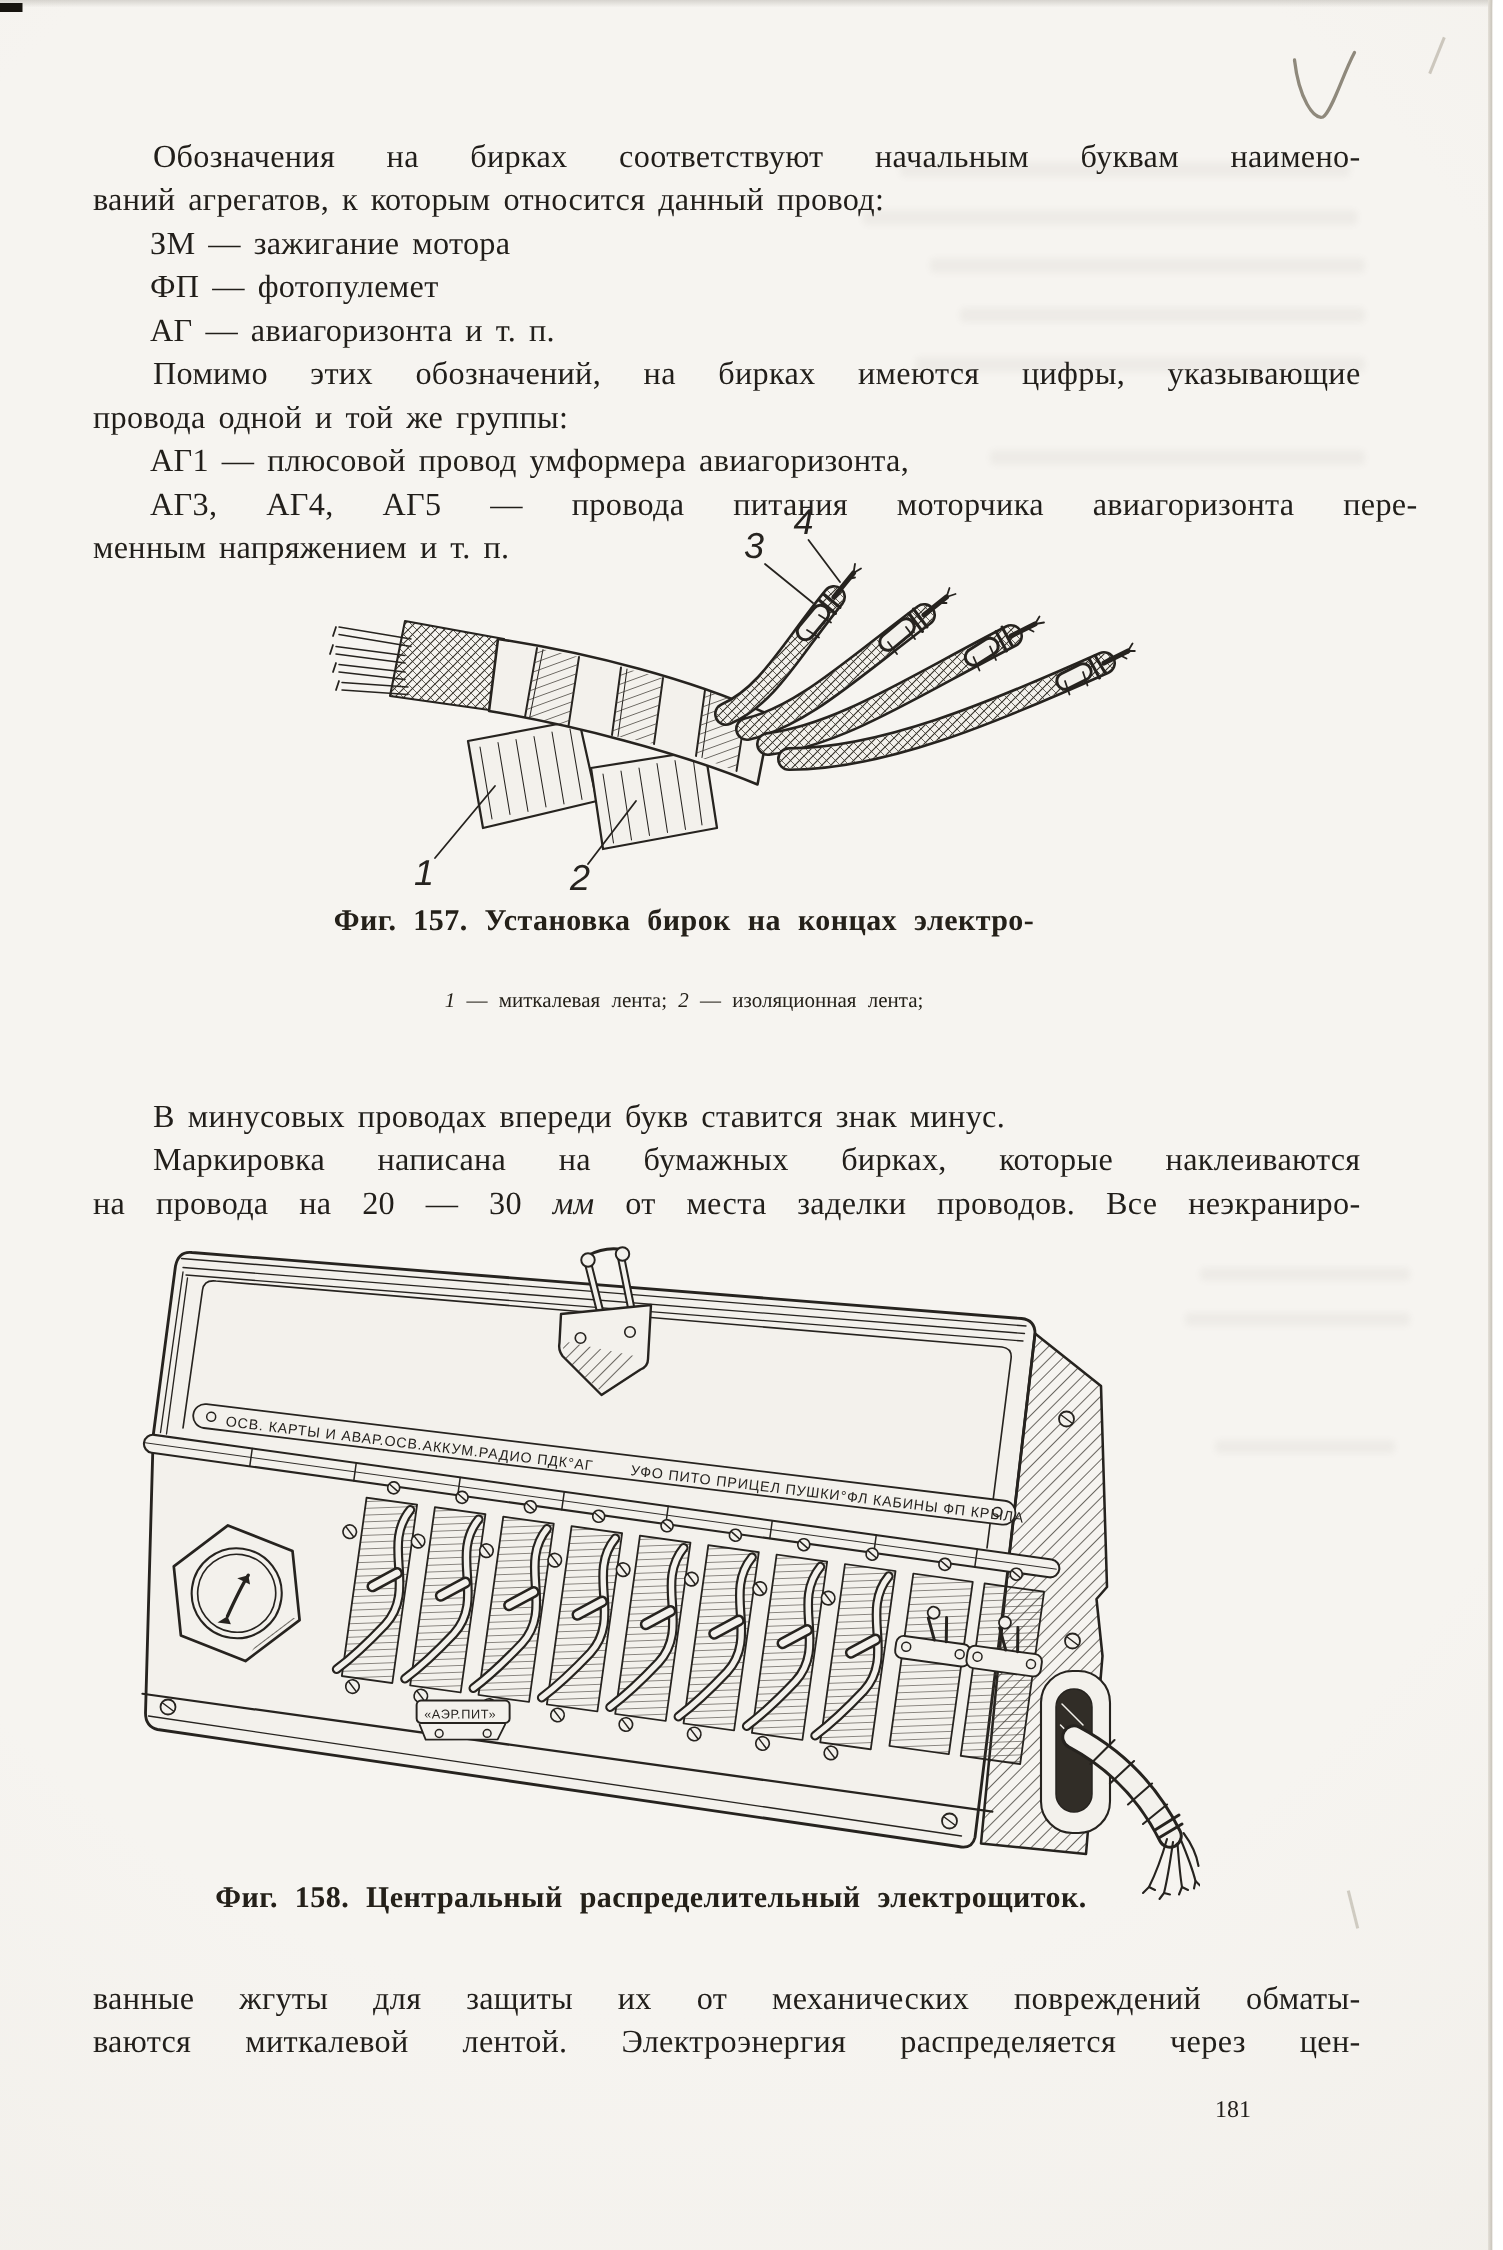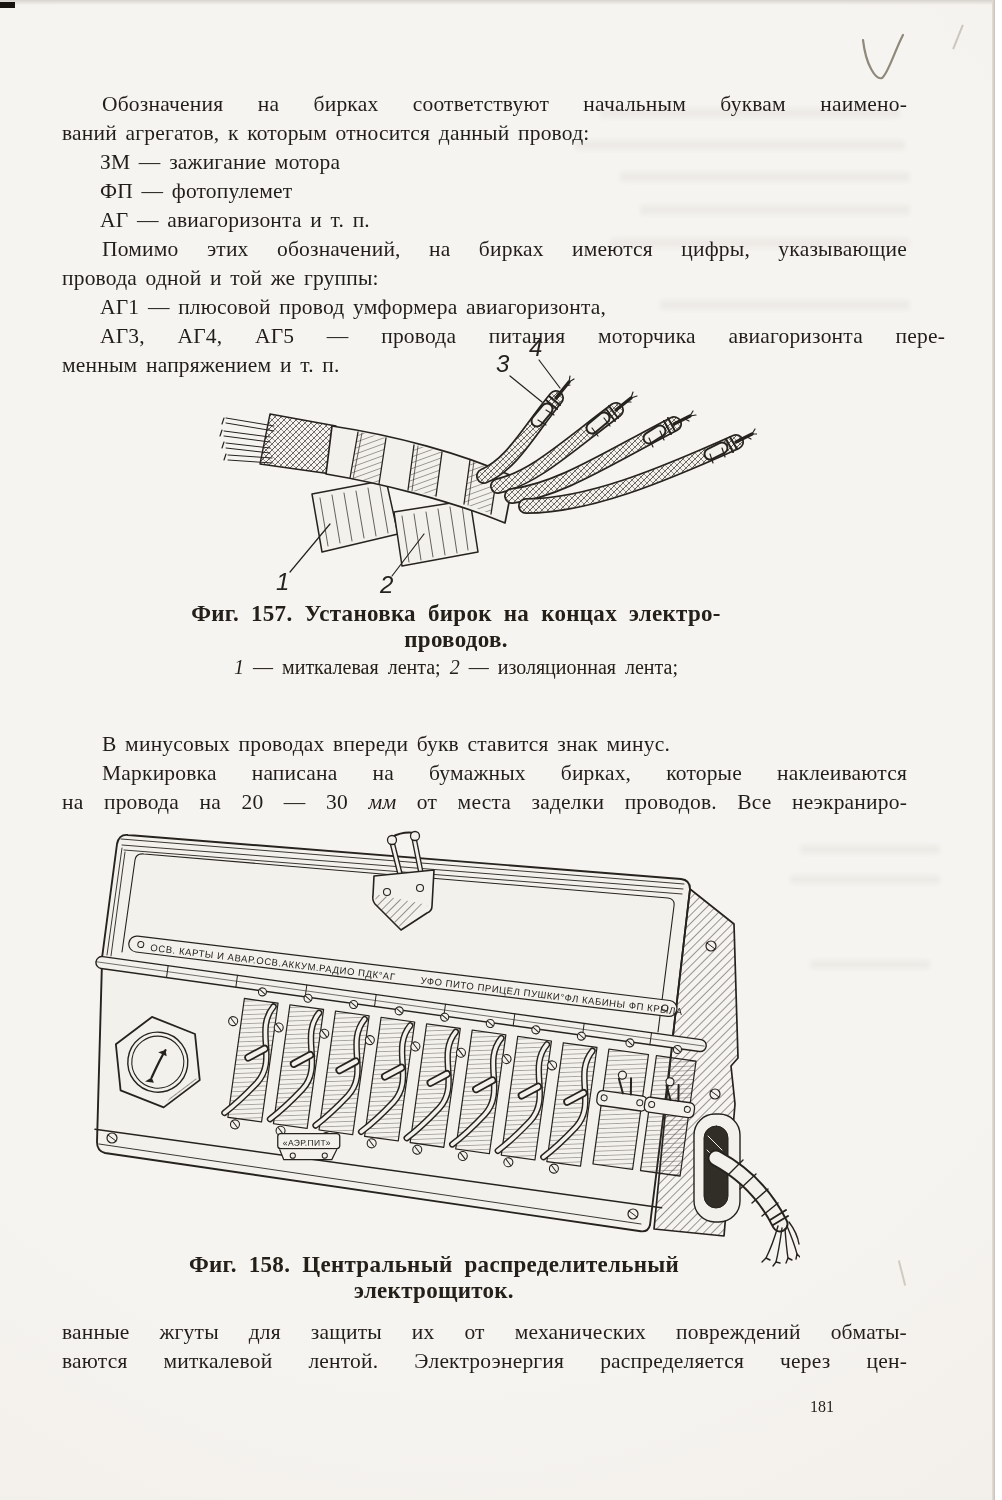--- a/index.html
+++ b/index.html
@@ -12,23 +12,23 @@
     background:linear-gradient(to left,#c7c2b9,#e4e0d8);}
   .edge-top{position:absolute;top:0;left:0;width:100%;height:5px;
     background:linear-gradient(to bottom,rgba(120,115,105,.25),rgba(120,115,105,0));}
   .corner-mark{position:absolute;top:2px;left:0;width:15px;height:6px;background:#17140f;}
   .tl{position:absolute;left:62px;width:845px;font-size:21.5px;line-height:28px;
     color:#211e1a;letter-spacing:.2px;word-spacing:3px;}
   .just{text-align:justify;text-align-last:justify;}
   .ind{text-indent:40px;}
   .li{padding-left:38px;}
   .it{font-style:italic;}
-  .cap{position:absolute;font-weight:bold;font-size:23px;line-height:26px;
+  .cap{position:absolute;font-weight:bold;font-size:20px;line-height:26px;
     text-align:center;letter-spacing:.3px;word-spacing:6px;color:#242019;}
-  .leg{position:absolute;font-size:20px;line-height:25px;text-align:center;
+  .leg{position:absolute;font-size:14px;line-height:25px;text-align:center;
     word-spacing:4px;color:#242019;}
   .pagenum{position:absolute;left:810px;top:1398px;font-size:16px;color:#211e1a;}
   .figsvg{position:absolute;}
   .bleed{position:absolute;background:#6b655a;opacity:.06;filter:blur(2px);border-radius:3px;}
   .pencil{position:absolute;background:#aaa394;}
   svg text{font-family:"Liberation Sans","DejaVu Sans",sans-serif;}
   svg .ser{font-family:"Liberation Serif","DejaVu Serif",serif;}
 </style>
 </head>
 <body>
@@ -159,21 +159,20 @@
     </g>
     <g class="ser" font-size="24" font-style="italic" fill="#26231f">
       <text x="64" y="254">1</text>
       <text x="168" y="257">2</text>
       <text x="284" y="36">3</text>
       <text x="317" y="20">4</text>
     </g>
   </svg>
 
   <div class="cap" style="left:146px;top:601px;width:620px;">Фиг. 157. Установка бирок на концах электро-</div>
-  <div class="cap" style="left:146px;top:627px;width:620px;">проводов.</div>
   <div class="leg" style="left:146px;top:655px;width:620px;"><span class="it">1</span><span> — миткалевая лента; </span><span class="it">2</span><span> — изоляционная лента;</span></div>
 
   <div class="tl ind" style="top:730px;">В минусовых проводах впереди букв ставится знак минус.</div>
   <div class="tl just ind" style="top:759px;">Маркировка написана на бумажных бирках, которые наклеиваются</div>
   <div class="tl just" style="top:788px;"><span>на провода на 20 — 30 </span><span class="it">мм</span><span> от места заделки проводов. Все неэкраниро-</span></div>
 
   <svg class="figsvg" style="left:86px;top:806px;" width="714" height="462" viewBox="0 0 714 462">
     <defs>
       <pattern id="hatchS" width="6" height="6" patternUnits="userSpaceOnUse" patternTransform="rotate(45)">
         <line x1="0" y1="0" x2="0" y2="6" stroke="#3a362f" stroke-width="1"></line>

